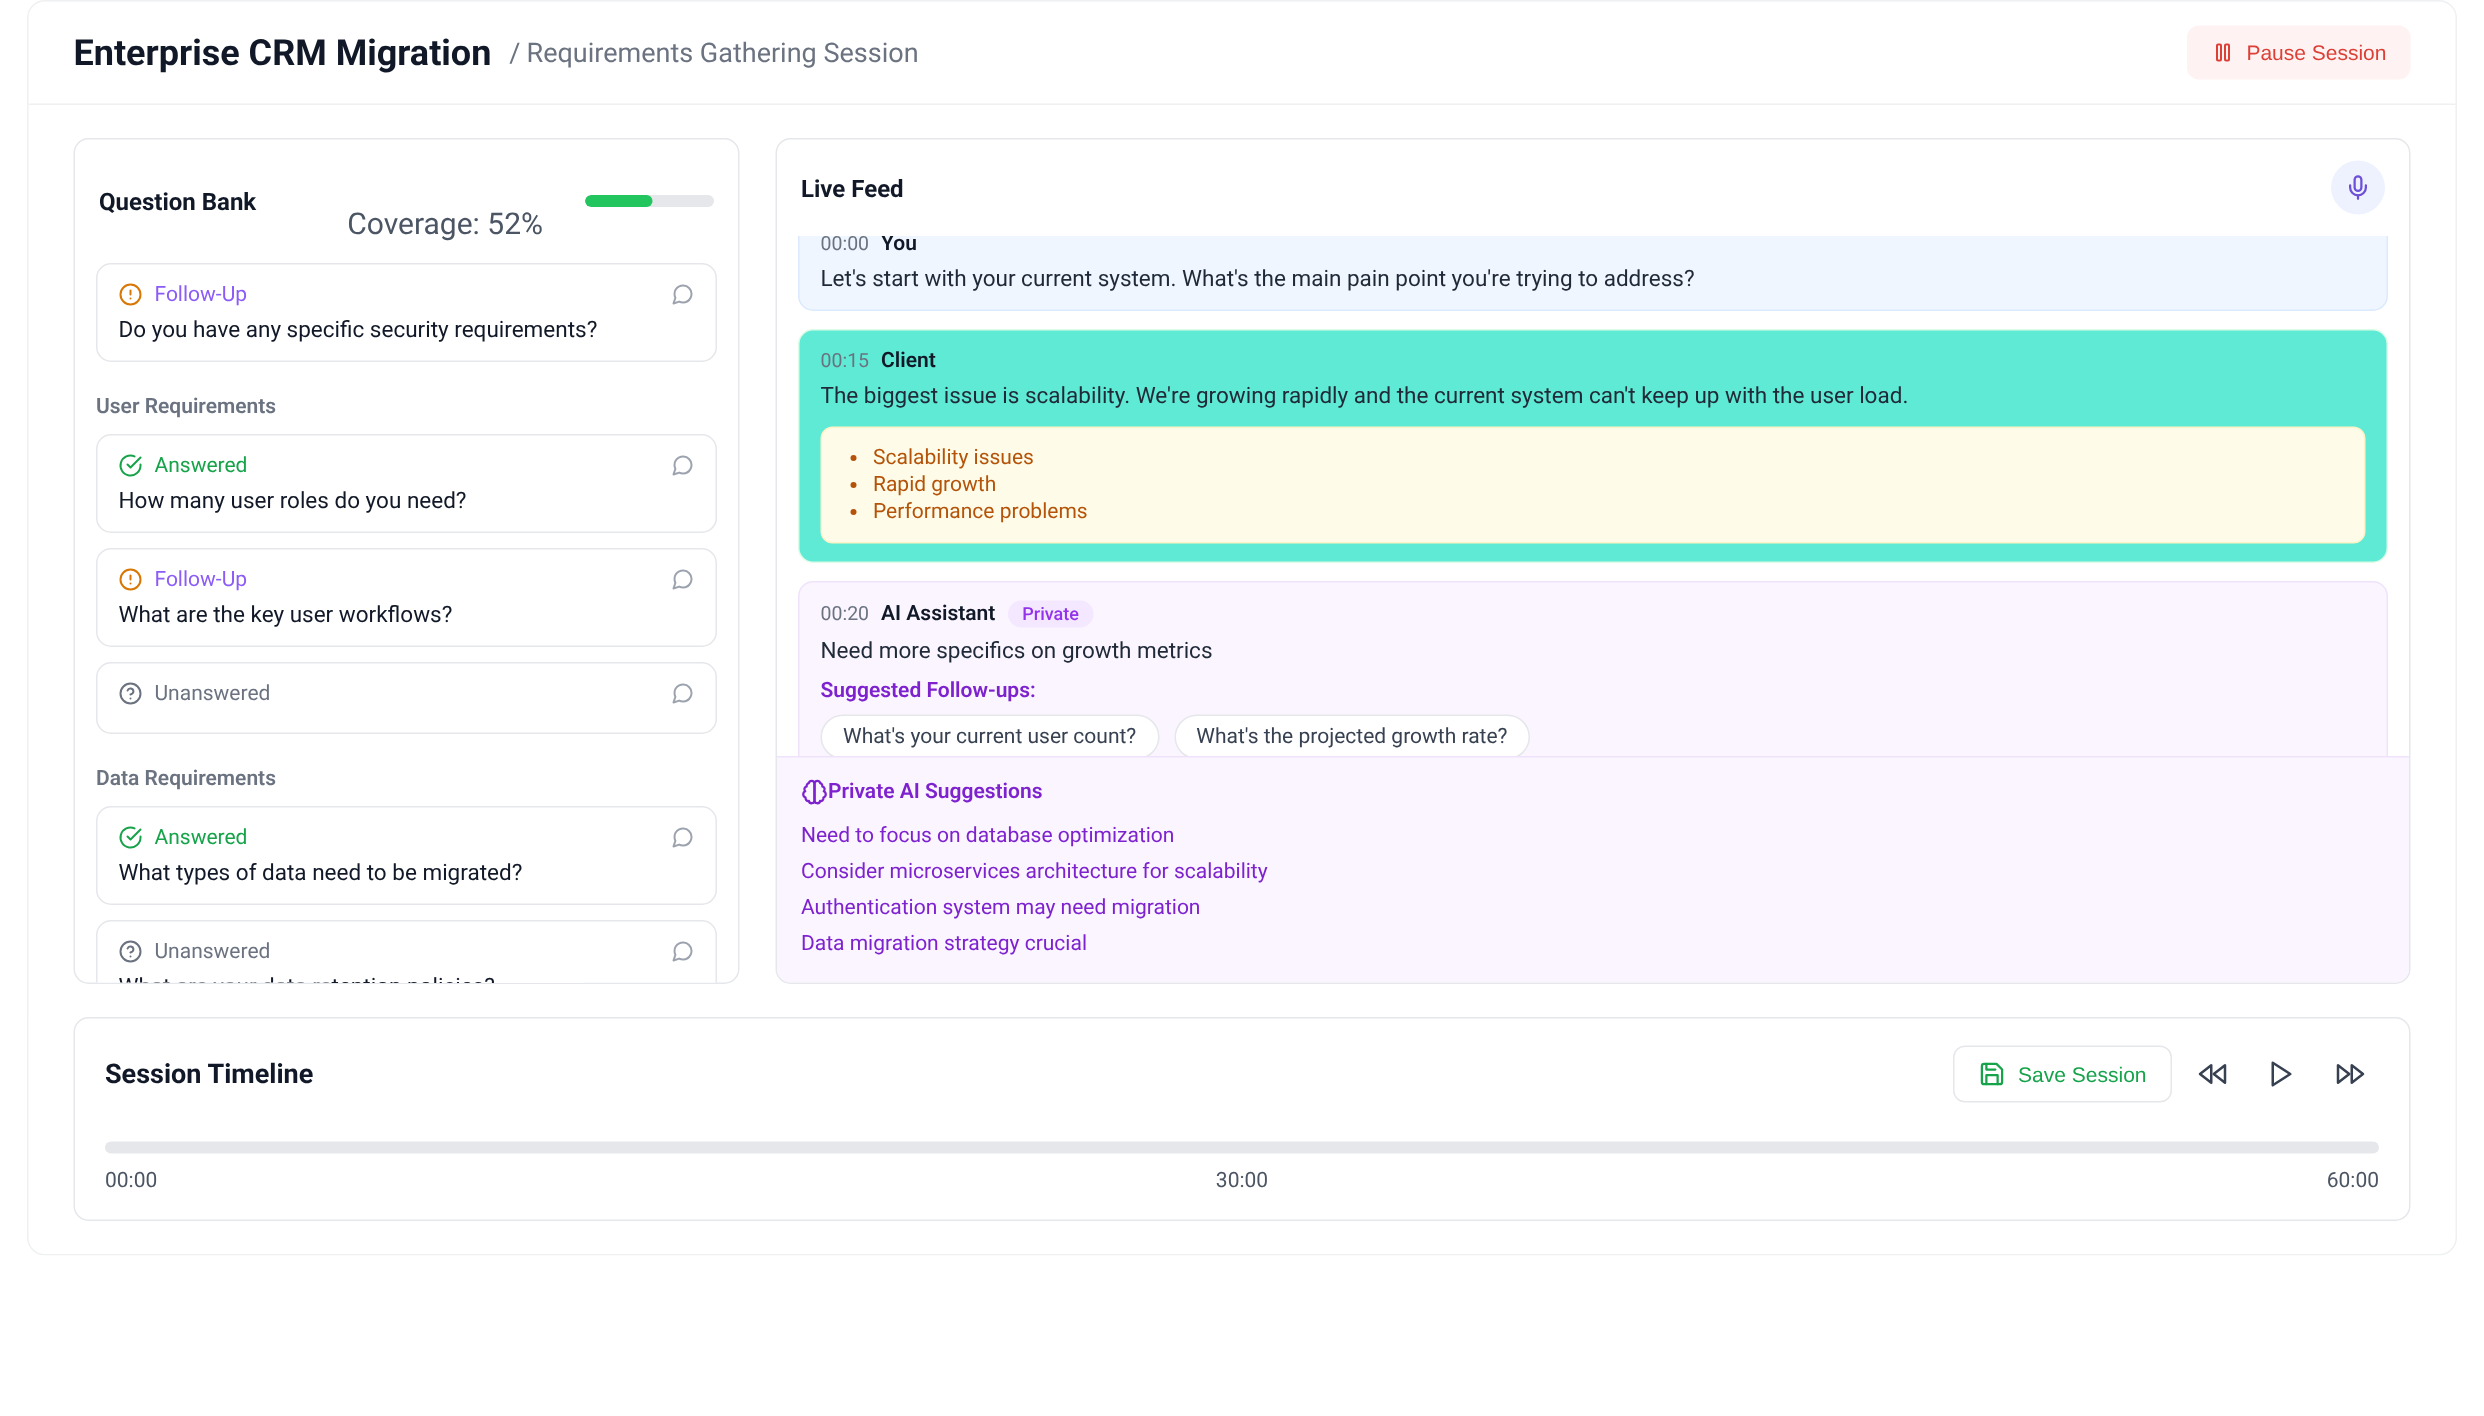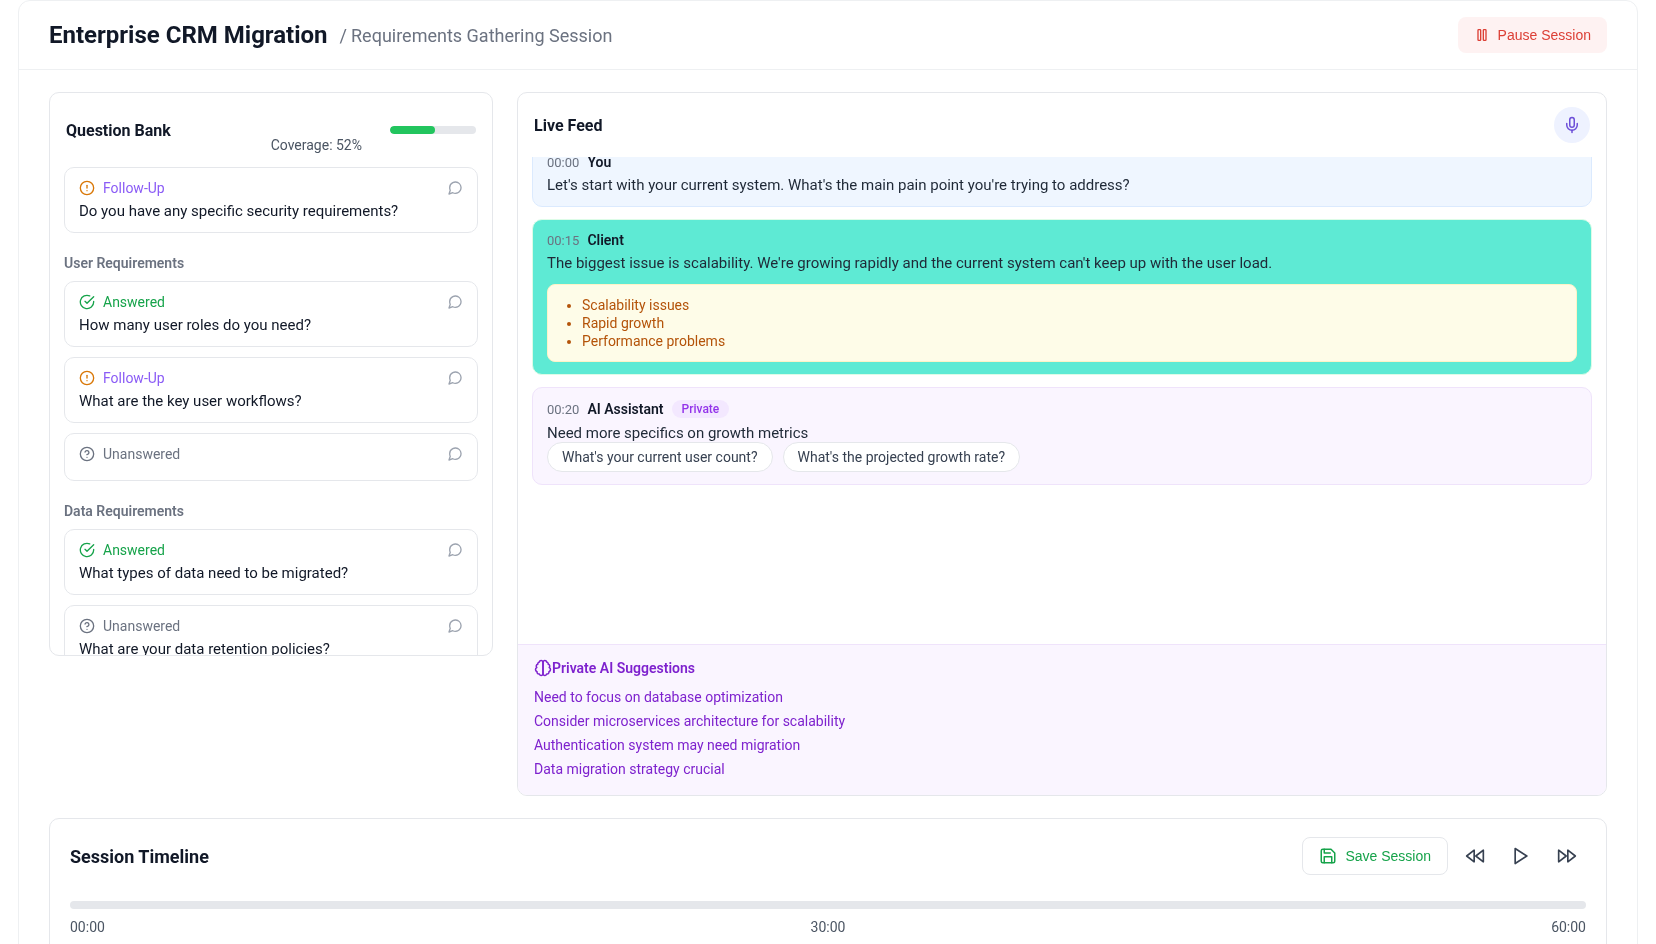--- a/index.html
+++ b/index.html
@@ -73,21 +73,21 @@
   .qbank-header {
     display: flex;
     align-items: center;
     padding: 14px 16px;
     gap: 28px;
   }
   .qbank-title { font-size: 16px; font-weight: 700; flex-shrink: 0; }
   .coverage-label {
     margin-left: auto;
     color: #4b5563;
-    font-size: 14px;
+    font-size: 20px;
     margin-top: 30px;
   }
   .coverage-bar {
     width: 86px; height: 8px;
     background: #e5e7eb;
     border-radius: 99px;
     overflow: hidden;
   }
   .coverage-fill {
     height: 100%;
@@ -126,21 +126,21 @@
   .comment-icon { width: 16px; height: 16px; color: #9ca3af; }
   .qtext { font-size: 15px; color: #111827; }
 
   
   .feed {
     flex: 1;
     border: 1px solid #e5e7eb;
     border-radius: 10px;
     display: flex;
     flex-direction: column;
-    height: 704px;
+    height: 564px;
     overflow: hidden;
   }
   .feed-header {
     display: flex;
     align-items: center;
     padding: 14px 16px;
   }
   .feed-title { font-size: 16px; font-weight: 700; }
   .mic-btn {
     margin-left: auto;
@@ -414,20 +414,21 @@
               </ul>
     </div>
           </div>
           <div class="feed-item feed-ai">
             <div class="feed-meta">
     <span class="feed-time">00:20</span>
     <span class="feed-speaker">AI Assistant</span>
               <span class="private-badge">Private</span>
             </div>
     <div class="feed-text">Need more specifics on growth metrics</div>
+            <div class="suggested-label">Suggested Follow-ups:</div>
       <div class="chips">
               <span class="chip">What's your current user count?</span>
               <span class="chip">What's the projected growth rate?</span>
             </div>
           </div>
         </div>
       <div class="priv-sugg">
         <div class="priv-sugg-header">
           <svg viewBox="0 0 24 24" fill="none" stroke="currentColor" stroke-width="2" stroke-linecap="round" stroke-linejoin="round">
               <path d="M9.5 2A2.5 2.5 0 0 1 12 4.5v15a2.5 2.5 0 0 1-4.96.44 2.5 2.5 0 0 1-2.96-3.08 3 3 0 0 1-.34-5.58 2.5 2.5 0 0 1 1.32-4.24 2.5 2.5 0 0 1 1.98-3A2.5 2.5 0 0 1 9.5 2Z"></path>

